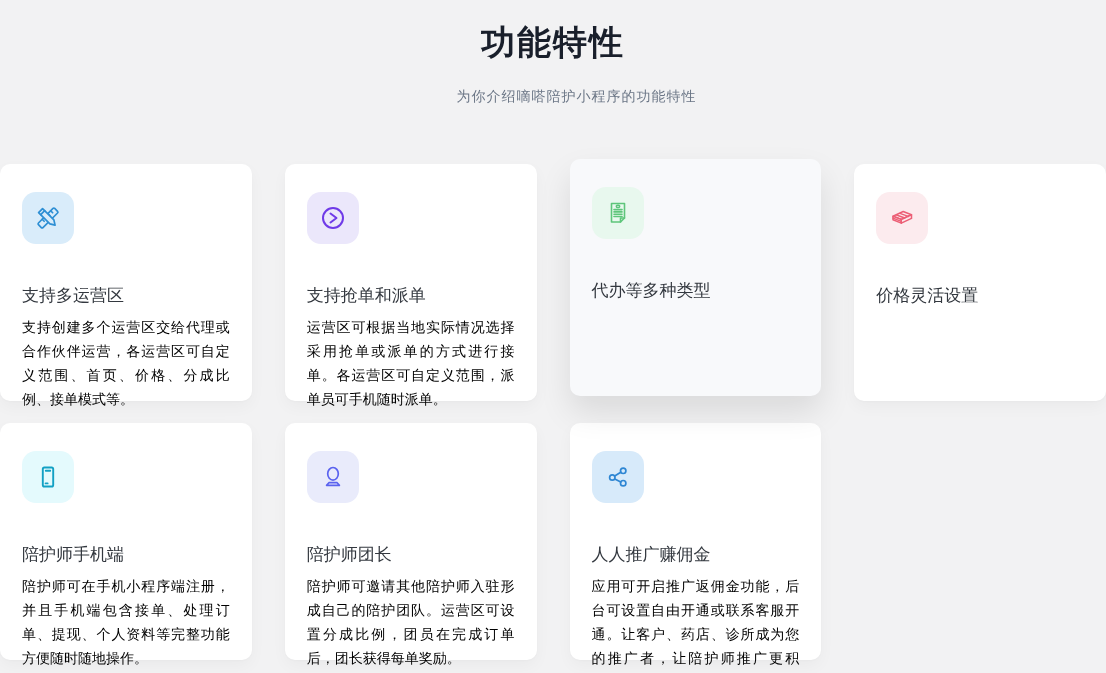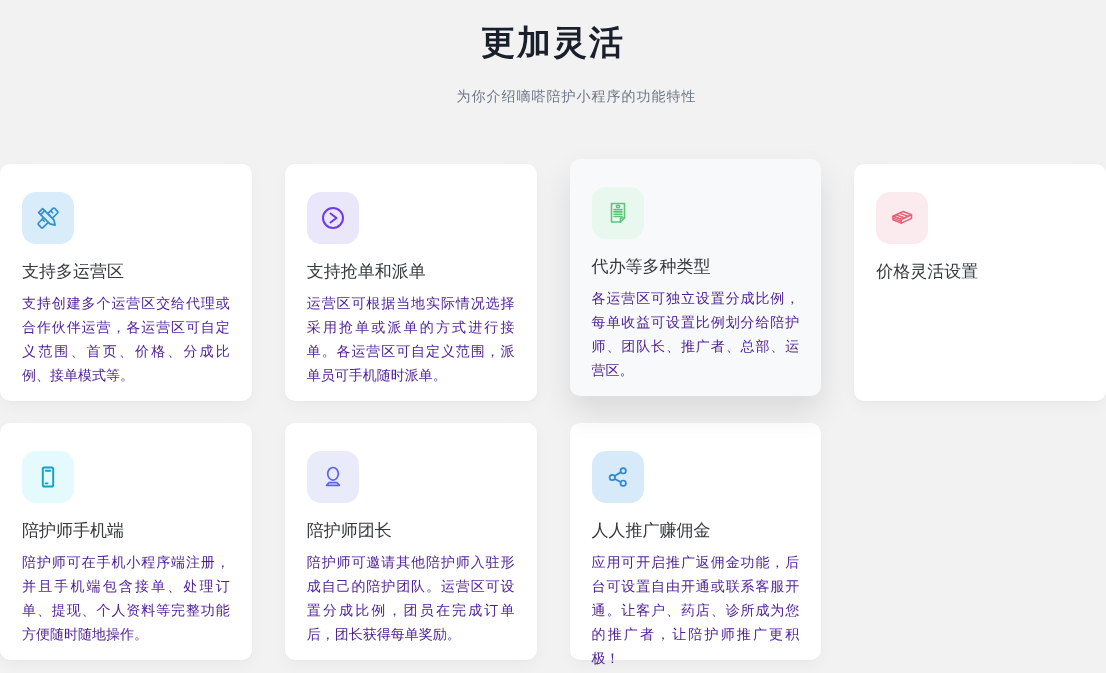--- a/index.html
+++ b/index.html
@@ -52,40 +52,40 @@
     width: 52px; height: 52px;
     border-radius: 14px;
     display: flex; align-items: center; justify-content: center;
     background: var(--icon-bg, #e8e8e8);
     color: var(--icon-color, #555);
   }
   .icon-svg { stroke: currentColor; fill: none; stroke-linecap: round; stroke-linejoin: round; }
   .icon-svg .fill-bg { fill: var(--icon-bg, #fff); }
 
   .card-title {
-    margin-top: 16px;
+    margin-top: 40px;
     font-size: 17px;
     font-weight: 500;
     color: #33383f;
   }
   .card-desc {
     margin-top: 8px;
     font-size: 14px;
     line-height: 24px;
-    color: #4c1d95;
+    color: #000000;
     text-align: justify;
   }
 </style>
 </head>
 <body>
 
 <div class="page">
 
   <div class="header">
-    <div class="page-title">更加灵活</div>
+    <div class="page-title">功能特性</div>
     <div class="page-subtitle">为你介绍嘀嗒陪护小程序的功能特性</div>
   </div>
 
   <div class="grid">
 
     <div class="card" style="--icon-bg: #d9ecfa; --icon-color: #2e8fd4;">
       <div class="icon-box">
         <svg class="icon-svg" width="28" height="28" viewBox="0 0 28 28" stroke-width="1.7">
           <g transform="rotate(45 14 14)">
             <rect x="10.8" y="2.5" width="6.4" height="23" rx="1.2"></rect>
@@ -121,21 +121,20 @@
           <path d="M7.5 4.5 h13 v14.5 l-4 4 h-9 z"></path>
           <path d="M16.5 23 v-4 h4"></path>
           <rect x="12.4" y="6.2" width="3.2" height="2.3" rx="0.9"></rect>
           <line x1="10" y1="10.6" x2="18" y2="10.6"></line>
           <line x1="10" y1="12.9" x2="18" y2="12.9"></line>
           <line x1="10" y1="15.2" x2="18" y2="15.2"></line>
           <line x1="10" y1="17.5" x2="18" y2="17.5"></line>
         </svg>
       </div>
       <div class="card-title">代办等多种类型</div>
-      <div class="card-desc">各运营区可独立设置分成比例，每单收益可设置比例划分给陪护师、团队长、推广者、总部、运营区。</div>
     </div>
 
 
     <div class="card" style="--icon-bg: #fcebee; --icon-color: #ec5f76;">
       <div class="icon-box">
         <svg class="icon-svg" width="28" height="28" viewBox="0 0 28 28" stroke-width="1.5">
           <path class="fill-bg" d="M5 12.2 L15.2 7.5 L23.5 10.8 L13.3 15.5 Z"></path>
           <path class="fill-bg" d="M5 12.2 L5 15.8 L13.3 19.1 L13.3 15.5 Z"></path>
           <path class="fill-bg" d="M23.5 10.8 L23.5 14.4 L13.3 19.1 L13.3 15.5 Z"></path>
           <line x1="8.6" y1="11" x2="16.7" y2="14"></line>

